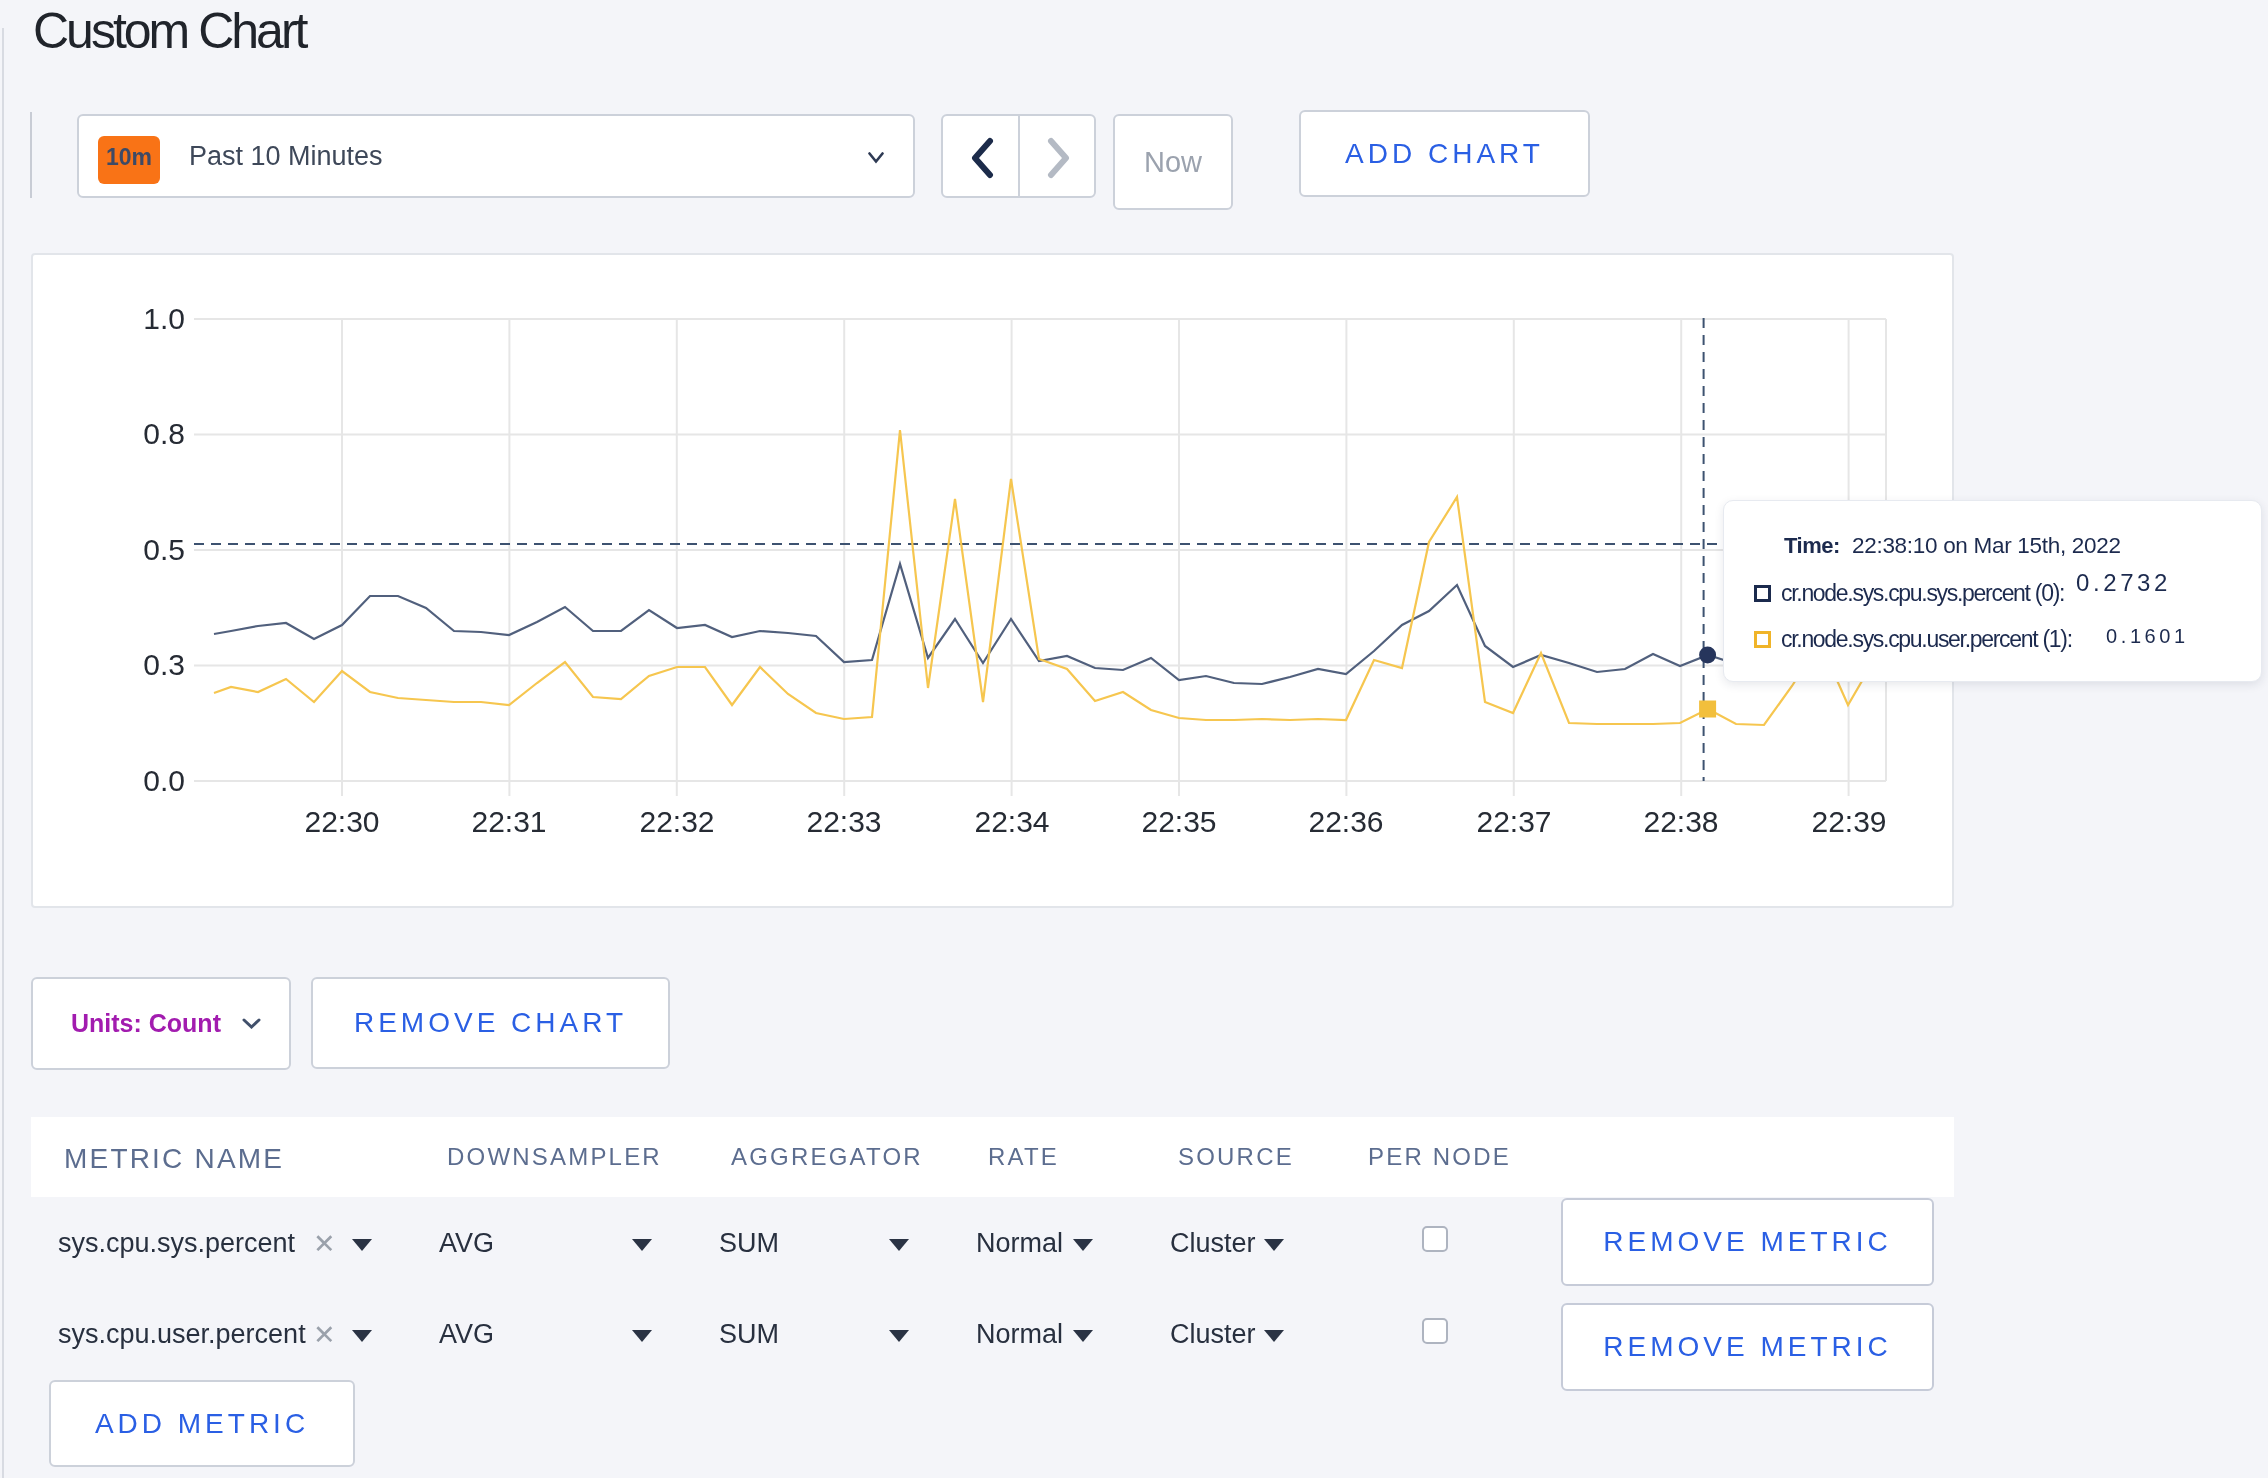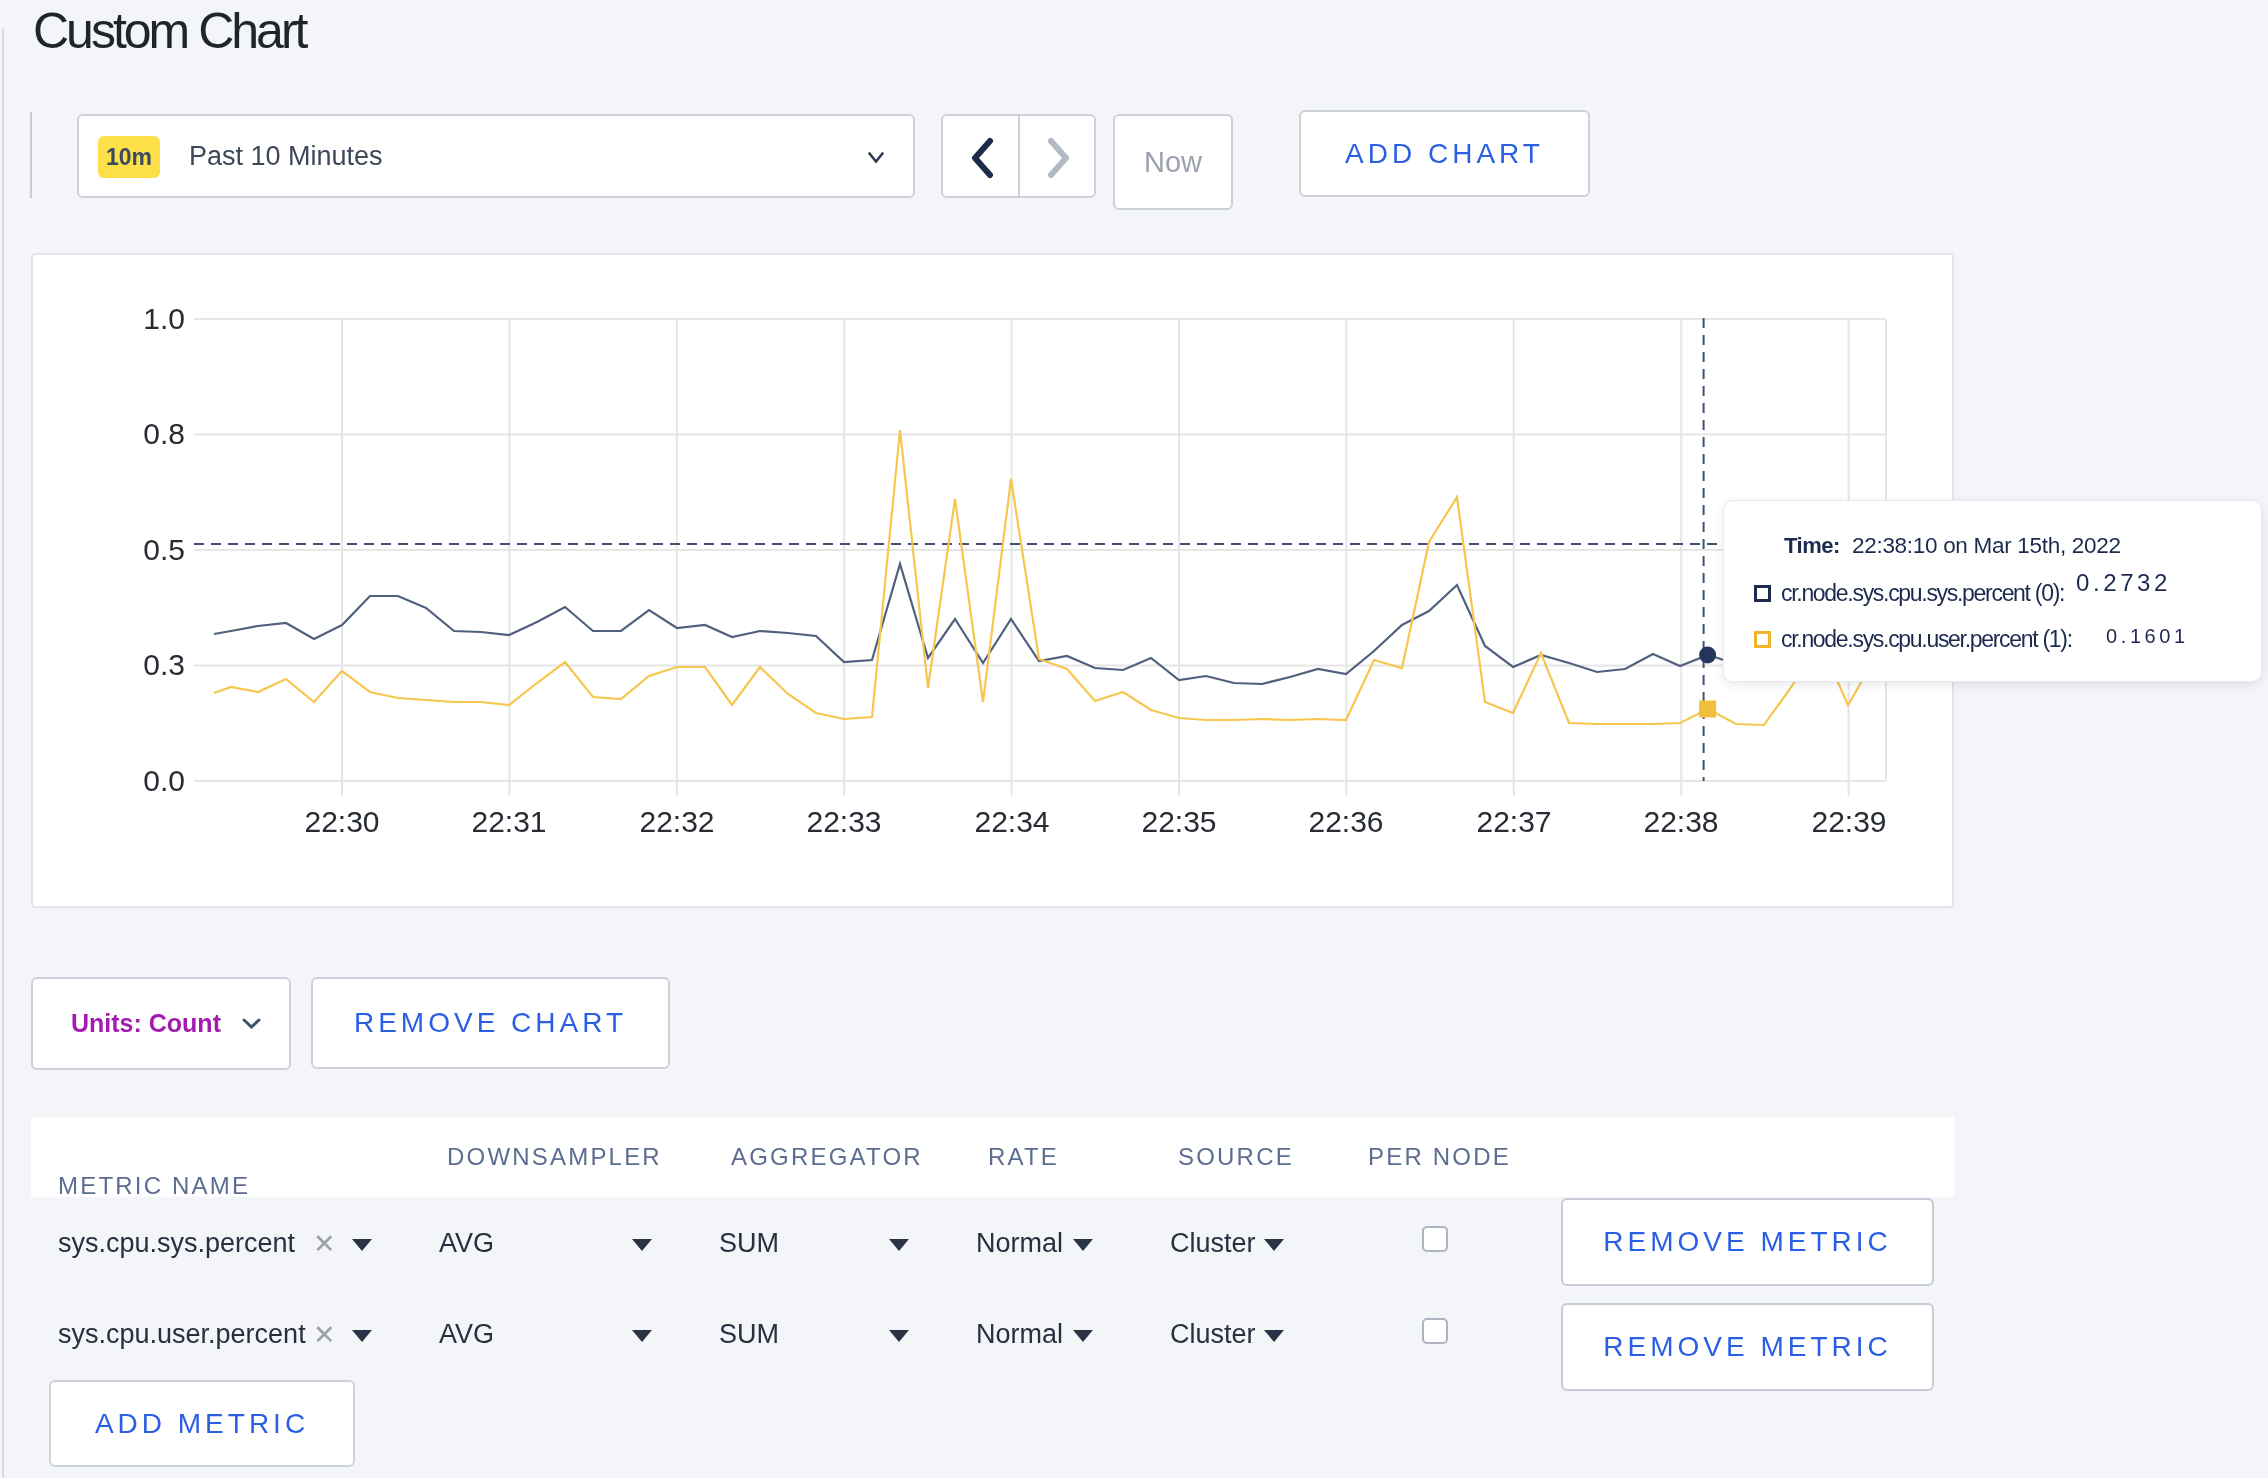--- a/index.html
+++ b/index.html
@@ -8,21 +8,21 @@
   .btn { background:#fff; border:2px solid #ccd1da; border-radius:6px; }
   .bluebtn { color:#2a5fe4; font-weight:normal; letter-spacing:4px; font-size:28px; display:flex; align-items:center; justify-content:center; }
 </style>
 </head>
 <body>
   <div class="abs" style="left:2px; top:28px; width:2px; height:1450px; background:#d8dbe2;"></div>
   <div class="abs" style="left:33px; top:2px; font-size:50px; letter-spacing:-3px; color:#20242b;">Custom Chart</div>
 
   <div class="abs" style="left:30px; top:112px; width:2px; height:86px; background:#c8ccd5;"></div>
   <div class="abs btn" style="left:77px; top:114px; width:838px; height:84px;">
-    <div class="abs" style="left:19px; top:20px; width:62px; height:42px; background:#fde047; border-radius:6px; text-align:center; line-height:42px; font-size:23px; font-weight:bold; color:#3d4a66;">10m</div>
+    <div class="abs" style="left:19px; top:20px; width:62px; height:48px; background:#f97316; border-radius:6px; text-align:center; line-height:42px; font-size:23px; font-weight:bold; color:#3d4a66;">10m</div>
     <div class="abs" style="left:110px; top:0; height:80px; line-height:80px; font-size:27px; color:#3e4859;">Past 10 Minutes</div>
     <svg class="abs" style="right:29px; top:36px;" width="16" height="12" viewBox="0 0 16 12">
       <path d="M1.5 1.5 L8 9.5 L14.5 1.5" fill="none" stroke="#2e3a54" stroke-width="2.6" stroke-linecap="round"></path>
     </svg>
   </div>
   <div class="abs btn" style="left:941px; top:114px; width:155px; height:84px;">
     <div class="abs" style="left:75px; top:0px; width:2px; height:80px; background:#ccd1da;"></div>
     <svg class="abs" style="left:25px; top:21px;" width="28" height="42" viewBox="0 0 28 42">
       <path d="M22 4 L7 21 L22 38" fill="none" stroke="#1c2b4a" stroke-width="6" stroke-linecap="round" stroke-linejoin="round"></path>
     </svg>
@@ -102,21 +102,21 @@
 
   <div class="abs btn" style="left:31px; top:977px; width:260px; height:93px;">
     <div class="abs" style="left:38px; top:0; height:89px; line-height:89px; font-size:25px; font-weight:bold; color:#a21caf;">Units: Count</div>
     <svg class="abs" style="right:28px; top:39px;" width="19" height="11" viewBox="0 0 19 11">
       <path d="M2 2 L9.5 9 L17 2" fill="none" stroke="#41506b" stroke-width="3" stroke-linecap="round"></path>
     </svg>
   </div>
   <div class="abs btn bluebtn" style="left:311px; top:977px; width:359px; height:92px;">REMOVE CHART</div>
 
   <div class="abs" style="left:31px; top:1117px; width:1923px; height:80px; background:#fff;"></div>
-  <div class="abs hdr" style="left:58px; top:1143px; font-size:24px; letter-spacing:2.2px; color:#5c6d8f;margin-top:29px;">METRIC NAME</div>
+  <div class="abs hdr" style="left:64px; top:1143px; font-size:28px; letter-spacing:2.2px; color:#5c6d8f;">METRIC NAME</div>
   <div class="abs hdr" style="left:447px; top:1143px; font-size:24px; letter-spacing:2.2px; color:#5c6d8f;">DOWNSAMPLER</div>
   <div class="abs hdr" style="left:731px; top:1143px; font-size:24px; letter-spacing:2.2px; color:#5c6d8f;">AGGREGATOR</div>
   <div class="abs hdr" style="left:988px; top:1143px; font-size:24px; letter-spacing:2.2px; color:#5c6d8f;">RATE</div>
   <div class="abs hdr" style="left:1178px; top:1143px; font-size:24px; letter-spacing:2.2px; color:#5c6d8f;">SOURCE</div>
   <div class="abs hdr" style="left:1368px; top:1143px; font-size:24px; letter-spacing:2.2px; color:#5c6d8f;">PER NODE</div>
 
   <div class="abs" style="left:58px; top:1228px; font-size:27px; color:#28303f;">sys.cpu.sys.percent</div>
   <div class="abs" style="left:313px; top:1228px; font-size:27px; color:#9aa1ab;">✕</div>
   <div class="abs tri" style="left:352px; top:1239px; width:0; height:0; border-left:10px solid transparent; border-right:10px solid transparent; border-top:12px solid #2a3344;"></div>
   <div class="abs" style="left:439px; top:1228px; font-size:27px; color:#28303f;">AVG</div>

